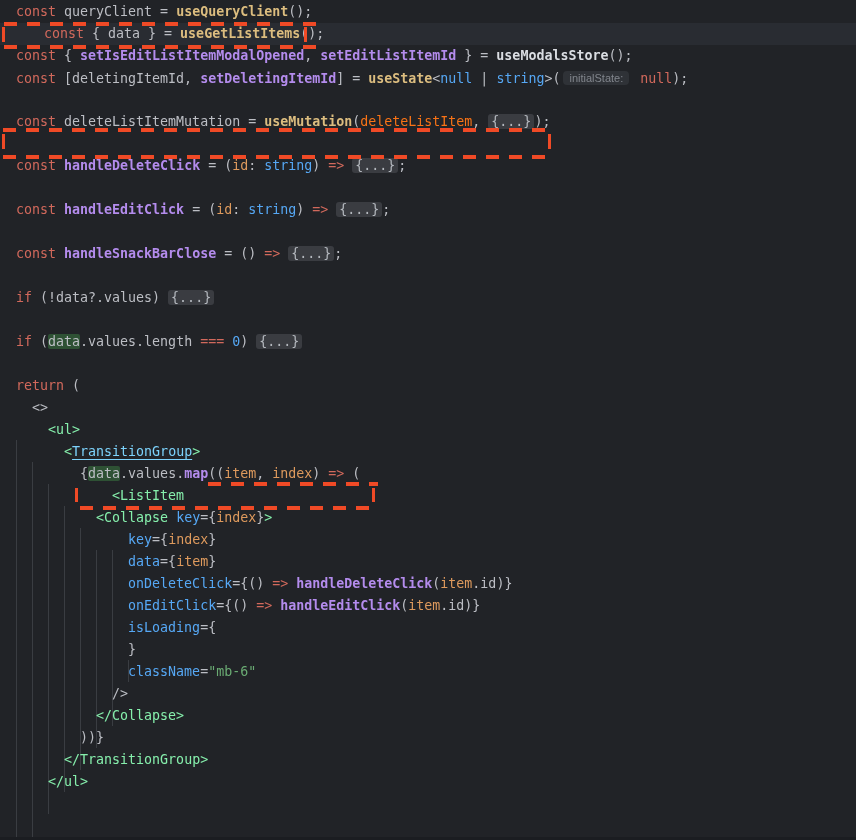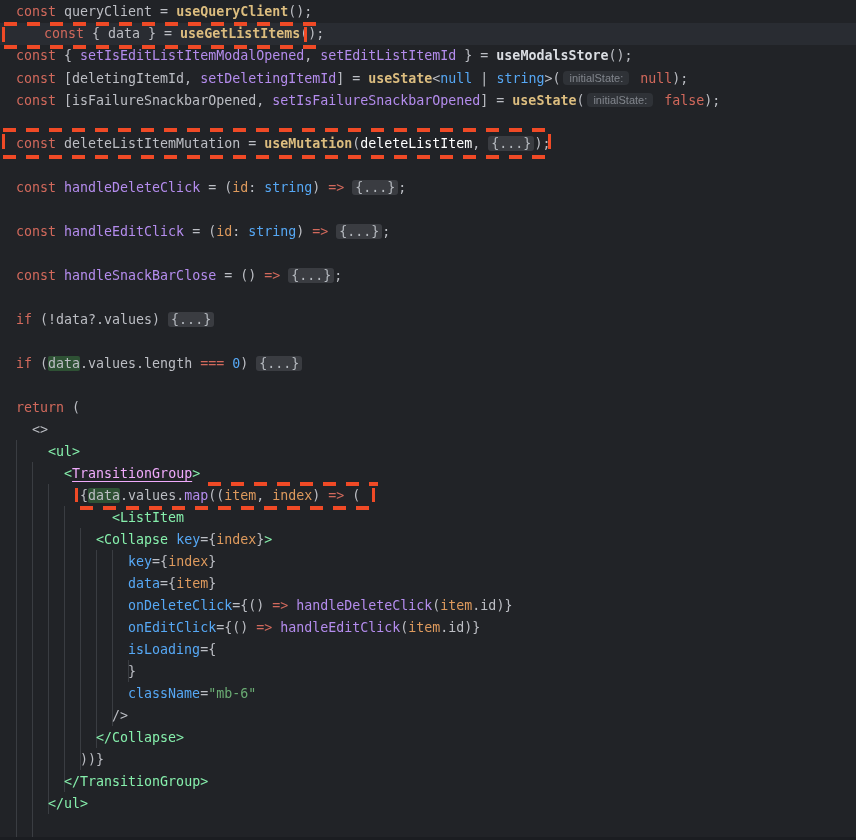--- a/index.html
+++ b/index.html
@@ -10,27 +10,27 @@
     font-size:13.3px;line-height:22px;
   }
   .code{position:absolute;left:0;top:1px;width:100%;z-index:2;}
   .code-line{height:22px;white-space:pre;padding-left:16px;position:relative;color:#bcbec4;}
   .caret-row{background:#292c32;padding-left:44px;}
 
   
   .tk-kw{color:#d2695c;margin-top:28px;}
   .tk-pl{color:#bcbec4;}
   .tk-fn{color:#dcbd7f;font-weight:bold;}
-  .tk-fng{color:#ffffff;}
+  .tk-fng{color:#f97316;}
   .tk-wb{color:#dadde2;font-weight:bold;}
-  .tk-pu{color:#b48ced;font-weight:normal;}
+  .tk-pu{color:#b48ced;font-weight:bold;}
   .tk-bl{color:#56a8f5;}
   .tk-pa{color:#de9a5d;}
   .tk-tag{color:#86efac;}
-  .tk-tagu{color:#f0abfc;text-decoration:underline;text-underline-offset:3px;}
+  .tk-tagu{color:#7dd3fc;text-decoration:underline;text-underline-offset:3px;}
   .tk-str{color:#6aab73;}
   .tk-fold{background:#3a3c41;border-radius:3px;color:#b4b8be;padding:0 3px;}
   .tk-inlay{
     background:#2f3237;border-radius:4px;color:#82868d;
     font-family:"Liberation Sans",sans-serif;font-size:11px;
     padding:1px 6px;margin:17px 3px;vertical-align:1px;
   }
   .occurrence-hl{background:#2e5134;border-radius:2px;}
 
   
@@ -55,21 +55,20 @@
   <div class="guide" style="left:80px;top:528px;height:242px;"></div>
   <div class="guide" style="left:96px;top:550px;height:198px;"></div>
   <div class="guide" style="left:112px;top:550px;height:176px;"></div>
   <div class="guide" style="left:128px;top:660px;height:22px;"></div>
 
   <div class="code">
       <div class="code-line"><span class="tk-kw">const</span><span class="tk-pl"> queryClient = </span><span class="tk-fn">useQueryClient</span><span class="tk-pl">();</span></div>
       <div class="code-line caret-row"><span class="tk-kw">const</span><span class="tk-pl"> { data } = </span><span class="tk-fn">useGetListItems</span><span class="tk-pl">();</span></div>
       <div class="code-line"><span class="tk-kw">const</span><span class="tk-pl"> { </span><span class="tk-pu">setIsEditListItemModalOpened</span><span class="tk-pl">, </span><span class="tk-pu">setEditListItemId</span><span class="tk-pl"> } = </span><span class="tk-wb">useModalsStore</span><span class="tk-pl">();</span></div>
       <div class="code-line"><span class="tk-kw">const</span><span class="tk-pl"> [deletingItemId, </span><span class="tk-pu">setDeletingItemId</span><span class="tk-pl">] = </span><span class="tk-fn">useState</span><span class="tk-pl">&lt;</span><span class="tk-bl">null</span><span class="tk-pl"> | </span><span class="tk-bl">string</span><span class="tk-pl">&gt;(</span><span class="tk-inlay">initialState:</span><span class="tk-pl"> </span><span class="tk-kw">null</span><span class="tk-pl">);</span></div>
-      <div class="code-line"><span class="tk-kw">const</span><span class="tk-pl"> [isFailureSnackbarOpened, </span><span class="tk-pu">setIsFailureSnackbarOpened</span><span class="tk-pl">] = </span><span class="tk-fn">useState</span><span class="tk-pl">(</span><span class="tk-inlay">initialState:</span><span class="tk-pl"> </span><span class="tk-kw">false</span><span class="tk-pl">);</span></div>
       <div class="code-line"></div>
       <div class="code-line"><span class="tk-kw">const</span><span class="tk-pl"> deleteListItemMutation = </span><span class="tk-fn">useMutation</span><span class="tk-pl">(</span><span class="tk-fng">deleteListItem</span><span class="tk-pl">, </span><span class="tk-fold">{...}</span><span class="tk-pl">);</span></div>
       <div class="code-line"></div>
       <div class="code-line"><span class="tk-kw">const</span><span class="tk-pl"> </span><span class="tk-pu">handleDeleteClick</span><span class="tk-pl"> = (</span><span class="tk-pa">id</span><span class="tk-pl">: </span><span class="tk-bl">string</span><span class="tk-pl">) </span><span class="tk-kw">=&gt;</span><span class="tk-pl"> </span><span class="tk-fold">{...}</span><span class="tk-pl">;</span></div>
       <div class="code-line"></div>
       <div class="code-line"><span class="tk-kw">const</span><span class="tk-pl"> </span><span class="tk-pu">handleEditClick</span><span class="tk-pl"> = (</span><span class="tk-pa">id</span><span class="tk-pl">: </span><span class="tk-bl">string</span><span class="tk-pl">) </span><span class="tk-kw">=&gt;</span><span class="tk-pl"> </span><span class="tk-fold">{...}</span><span class="tk-pl">;</span></div>
       <div class="code-line"></div>
       <div class="code-line"><span class="tk-kw">const</span><span class="tk-pl"> </span><span class="tk-pu">handleSnackBarClose</span><span class="tk-pl"> = () </span><span class="tk-kw">=&gt;</span><span class="tk-pl"> </span><span class="tk-fold">{...}</span><span class="tk-pl">;</span></div>
       <div class="code-line"></div>
       <div class="code-line"><span class="tk-kw">if</span><span class="tk-pl"> (!data?.values) </span><span class="tk-fold">{...}</span></div>

